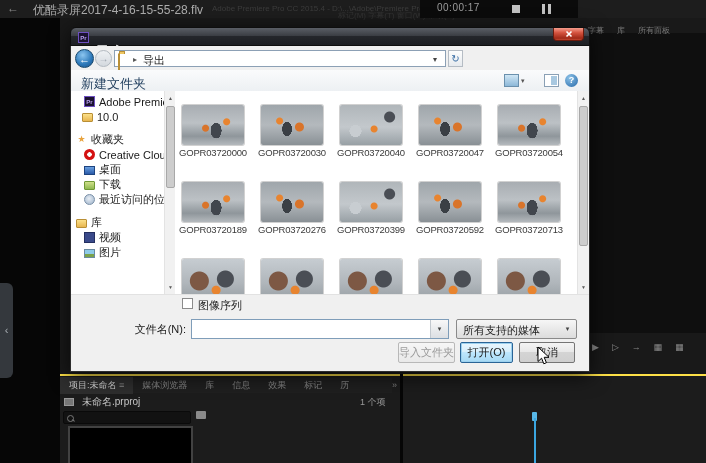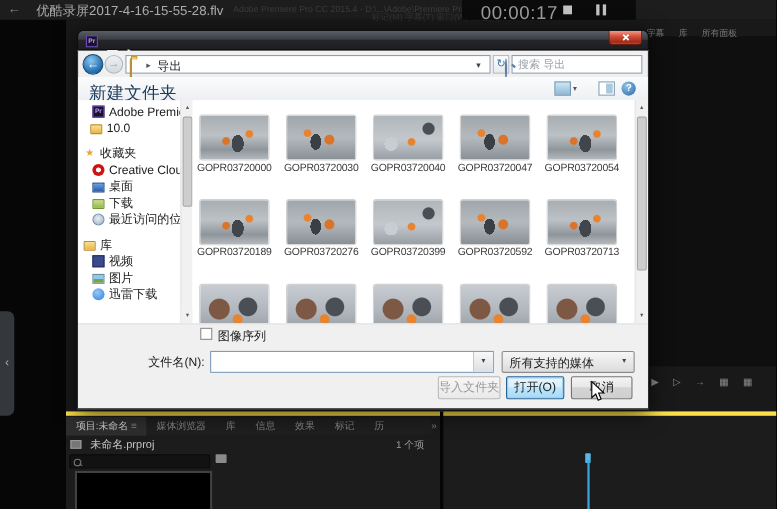--- a/index.html
+++ b/index.html
@@ -42,21 +42,21 @@
   .ficon::before{content:"";position:absolute;top:-3px;left:0;width:4px;height:2px;background:#eec764;border:1px solid #b98f35;border-bottom:none;border-radius:1px 1px 0 0;}
   #refresh-btn{left:377px;top:4px;width:15px;height:17px;background:linear-gradient(#fdfdfd,#e6eaee);border:1px solid #b5bcc4;
                color:#3a6ea5;font-size:10px;line-height:15px;text-align:center;box-sizing:border-box;}
   #searchbox{left:394px;top:4px;width:119px;height:17px;background:#fff;border:1px solid #8ca0b5;box-sizing:border-box;}
   #searchbox input{position:absolute;left:3px;top:1px;width:96px;height:13px;border:none;outline:none;font-size:10px;color:#444;
                    font-family:"Liberation Sans",sans-serif;background:transparent;}
   #searchbox input::placeholder{color:#9aa0a6;}
   .mag{width:6px;height:6px;border:1.5px solid #5a7ea6;border-radius:50%;position:relative;}
   .mag::after{content:"";position:absolute;left:5px;top:5px;width:4px;height:1.5px;background:#5a7ea6;transform:rotate(40deg);}
   #dlg-toolbar{left:0;top:24px;width:518px;height:21px;background:linear-gradient(#fafbfc,#edf0f3);border-bottom:1px solid #d8dde2;}
-  #newfolder{left:10px;top:5px;font-size:16px;color:#1e3c5c;}
+  #newfolder{left:10px;top:5px;font-size:13px;color:#1e3c5c;}
   .tb-ic{box-sizing:border-box;}
   #views-ic{left:433px;top:4px;width:15px;height:13px;background:linear-gradient(#cfe6f5,#8db8d8);border:1px solid #6a90ad;}
   #views-caret{left:450px;top:7px;font-size:7px;color:#555;}
   #preview-ic{left:473px;top:4px;width:15px;height:13px;background:#fff;border:1px solid #8aa0b5;}
   #preview-ic::after{content:"";position:absolute;right:1px;top:1px;width:6px;height:9px;background:#a8c8e0;}
   #help-btn{left:494px;top:4px;width:13px;height:13px;border-radius:50%;background:radial-gradient(circle at 35% 30%,#8cc2e8,#2668a8);
             color:#fff;font-size:9px;font-weight:bold;line-height:13px;text-align:center;}
   #dlg-main{left:0;top:45px;width:518px;height:203px;background:#fff;}
   
   #sidebar{left:0;top:0;width:93px;height:203px;overflow:hidden;padding-top:3px;box-sizing:border-box;}
@@ -117,21 +117,21 @@
          border-left:1px solid #c2c8ce;text-align:center;font-size:7px;color:#444;line-height:18px;}
   #filter-dd{left:385px;top:24px;width:121px;height:20px;background:linear-gradient(#f6f6f6,#dcdcdc);
              border:1px solid #8a8a8a;border-radius:2px;box-sizing:border-box;font-size:11px;color:#1a1a1a;}
   .w7btn{height:21px;border:1px solid #757575;border-radius:2px;box-sizing:border-box;font-size:11px;color:#1a1a1a;
          text-align:center;line-height:19px;background:linear-gradient(#f4f4f4 0%,#e8e8e8 45%,#d4d4d4 50%,#cfcfcf 100%);}
   #btn-import{left:327px;top:47px;width:57px;color:#9a9a9a;border-color:#b8b8b8;background:linear-gradient(#f6f6f6,#e9e9e9);}
   #btn-open{left:389px;top:47px;width:53px;border-color:#2a6496;box-shadow:inset 0 0 0 1px #9cd1ef;
             background:linear-gradient(#eaf6fd 0%,#d7effc 45%,#bee6fd 50%,#a6d9f4 100%);}
   #btn-cancel{left:448px;top:47px;width:56px;}
   
-  #panels{left:60px;top:374px;width:646px;height:89px;background:#1c1c1c;border-top:4px solid #fde047;box-sizing:border-box;z-index:2;}
+  #panels{left:60px;top:374px;width:646px;height:89px;background:#1c1c1c;border-top:2px solid #fde047;box-sizing:border-box;z-index:2;}
   #ptabs{left:0;top:2px;width:332px;height:15px;display:flex;align-items:center;background:#1f1f1f;font-size:9px;color:#828282;}
   .ptab{padding:2px 9px;white-space:nowrap;}
   .ptab.active{background:#2e2e2e;color:#cfcfcf;}
   #pt-overflow{left:332px;top:4px;font-size:9px;color:#828282;}
   #proj-row{left:4px;top:19px;display:flex;align-items:center;font-size:10px;color:#c6c6c6;}
   #clip-ic{width:10px;height:8px;background:#777;border:1px solid #999;margin-right:8px;box-sizing:border-box;}
   #item-count{left:300px;top:20px;width:92px;text-align:left;font-size:9px;color:#9a9a9a;}
   #proj-search{left:3px;top:35px;width:128px;height:13px;background:#121212;border:1px solid #0a0a0a;border-radius:2px;box-sizing:border-box;}
   .dmag{position:absolute;left:3px;top:3px;width:5px;height:5px;border:1px solid #787878;border-radius:50%;}
   .dmag::after{content:"";position:absolute;left:4px;top:4px;width:3px;height:1px;background:#787878;transform:rotate(40deg);}
@@ -172,21 +172,21 @@
         <span class="ticon">▦</span>
       </div>
   </div>
 
   <div id="topbar" class="abs">
     <span class="abs ghost nw" style="left:212px;top:3px;opacity:.26;">Adobe Premiere Pro CC 2015.4 - D:\...\Adobe\Premiere Pro\10.0\未命名</span>
     <span class="abs ghost nw" style="left:338px;top:10px;opacity:.18;">标记(M)  字幕(T)  窗口(W)  帮助(H)</span>
     <span class="abs" style="left:7px;top:1px;color:#8a8a8a;font-size:12px;">←</span>
     <span class="abs nw" style="left:33px;top:2px;color:#adadad;font-size:12px;">优酷录屏2017-4-16-15-55-28.flv</span>
     <div id="timerblock" class="abs">
-      <span class="abs" style="left:17px;top:2px;color:#9c9c9c;font-size:17px;letter-spacing:.5px;">00:00:17</span>
+      <span class="abs" style="left:17px;top:2px;color:#9c9c9c;font-size:10px;letter-spacing:.5px;">00:00:17</span>
       <span class="abs stop-sq"></span>
       <span class="abs pause-bar" style="left:122px;"></span>
       <span class="abs pause-bar" style="left:128px;"></span>
     </div>
   </div>
 
   <div id="flap" class="abs">
     <span>‹</span>
   </div>
 
@@ -204,24 +204,20 @@
 
       <div id="back-btn" class="abs navcircle"><span>←</span></div>
       <div id="fwd-btn" class="abs navcircle"><span>→</span></div>
       <div id="crumb" class="abs">
         <span class="ficon abs" style="left:3px;top:3px;"></span>
         <span class="abs" style="left:18px;top:4px;font-size:8px;color:#555;">▸</span>
         <span class="abs" style="left:28px;top:2px;font-size:11px;color:#222;">导出</span>
         <span class="abs" style="left:318px;top:4px;font-size:8px;color:#444;">▾</span>
       </div>
       <div id="refresh-btn" class="abs"><span>↻</span></div>
-      <div id="searchbox" class="abs">
-        <input placeholder="搜索 导出" style="">
-        <span class="mag abs" style="right:7px;top:3px;"></span>
-      </div>
 
       <div id="dlg-toolbar" class="abs">
         <span id="newfolder" class="abs">新建文件夹</span>
         <span id="views-ic" class="abs tb-ic"></span>
         <span id="views-caret" class="abs">▾</span>
         <span id="preview-ic" class="abs tb-ic"></span>
         <span id="help-btn" class="abs">?</span>
       </div>
 
       <div id="dlg-main" class="abs">
@@ -258,24 +254,20 @@
               <span class="sic ic-libraries"></span>
               <span class="nw">库</span>
             </div>
             <div class="srow" style="padding-left: 13px;">
               <span class="sic ic-videos"></span>
               <span class="nw">视频</span>
             </div>
             <div class="srow" style="padding-left: 13px;">
               <span class="sic ic-pictures"></span>
               <span class="nw">图片</span>
-            </div>
-            <div class="srow" style="padding-left: 13px;">
-              <span class="sic ic-thunder"></span>
-              <span class="nw">迅雷下载</span>
             </div>
           </div>
 
         <div class="abs sbar" style="left:93px;top:0;width:11px;height:203px;">
           <div class="sbtn abs" style="left:0;top:0;">▲</div>
           <div class="sbtn abs" style="left:0;top:189px;">▼</div>
           <div class="sthumb abs" style="top:15px;height:82px;"></div>
         </div>
         <div id="filelist" class="abs">
             <div class="fitem" style="left: 0px; top: 14px;">

